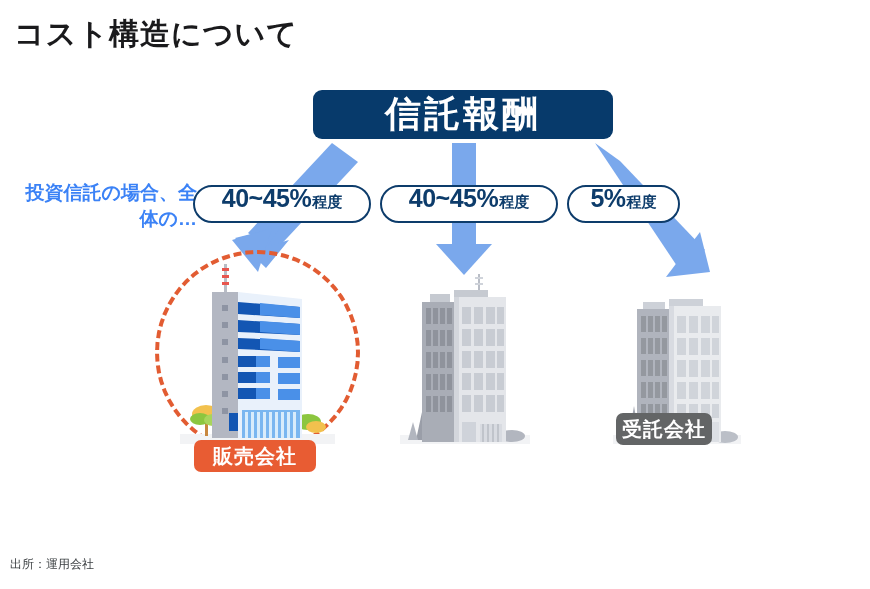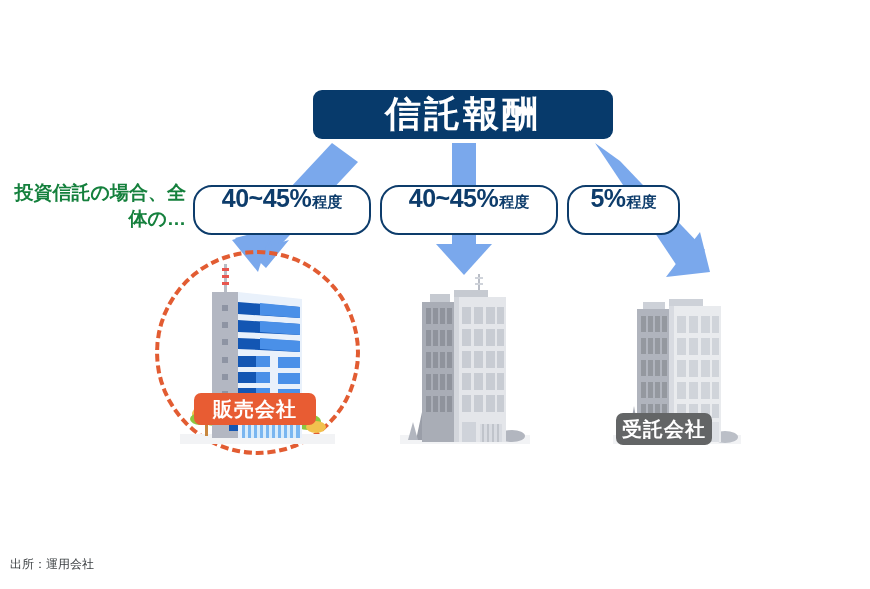--- a/index.html
+++ b/index.html
@@ -26,42 +26,42 @@
   .fee-box-label{
     color:#ffffff;font-size:36px;font-weight:bold;letter-spacing:3px;
     white-space:nowrap;
   }
 
   
   .arrow-layer{position:absolute;left:0;top:0;width:870px;height:589px;}
 
   
   .pill{
-    position:absolute;height:50px;background:#ffffff;
+    position:absolute;height:38px;background:#ffffff;
     border:2.5px solid #0d3c6b;border-radius:19px;
     display:flex;align-items:baseline;justify-content:center;
     box-sizing:border-box;padding:0 13px;
   }
   .pill .pct{
     font-size:25px;font-weight:bold;color:#0d3c6b;
     letter-spacing:-0.5px;line-height:1;position:relative;top:-1px;
   }
   .pill .suffix{
     font-size:15px;font-weight:bold;color:#0d3c6b;
     letter-spacing:0px;line-height:1;margin-left:1px;
     position:relative;top:-1px;
   }
   #pill-1{left:193px;top:185px;width:178px;}
   #pill-2{left:380px;top:185px;width:178px;}
   #pill-3{left:567px;top:185px;width:113px;}
 
   
   .note-left{
-    position:absolute;left:4px;top:180px;width:182px;
-    font-size:19px;font-weight:bold;color:#15803d;
+    position:absolute;left:15px;top:180px;width:182px;
+    font-size:19px;font-weight:bold;color:#3b82f6;
     line-height:1.35;text-align:right;
   }
   .note-right{
     position:absolute;left:685px;top:192px;
     font-size:19px;font-weight:bold;color:#1a1a1c;white-space:nowrap;
   }
 
   
   .highlight-circle{
     position:absolute;left:155px;top:250px;width:205px;height:205px;
@@ -77,21 +77,21 @@
 
   .company-label{
     position:absolute;height:32px;border-radius:7px;
     display:flex;align-items:center;justify-content:center;
     box-sizing:border-box;padding:0 14px;
   }
   .company-label span{
     color:#ffffff;font-size:20px;font-weight:bold;letter-spacing:1px;
     white-space:nowrap;
   }
-  #label-1{left:194px;top:393px;width:122px;background:#e85c33;}
+  #label-1{left:194px;top:440px;width:122px;background:#e85c33;}
   #label-2{left:404px;top:413px;width:122px;background:#636566;}
   #label-3{left:616px;top:413px;width:96px;background:#636566;}
 
   
   .callout{
     position:absolute;left:76px;top:493px;
     font-size:25px;font-weight:bold;color:#e2593a;
     letter-spacing:0.5px;white-space:nowrap;
   }
 
@@ -99,20 +99,21 @@
   .source-note{
     position:absolute;left:10px;top:556px;
     font-size:12px;color:#3c4043;white-space:nowrap;
   }
 </style>
 </head>
 <body>
 
 <div id="canvas">
 
+  <div class="page-title">コスト構造について</div>
 
   <svg class="arrow-layer" viewBox="0 0 870 589" width="870" height="589">
 
     <g>
       <polygon points="332,143 358,162 274,252 248,233" fill="#7aa8ec"></polygon>
       <polygon points="266,268 235,238 280,227 268,246 289,240" fill="#7aa8ec"></polygon>
       <polygon points="232,240 272,228 258,272" fill="#7aa8ec"></polygon>
     </g>
 
     <g>

